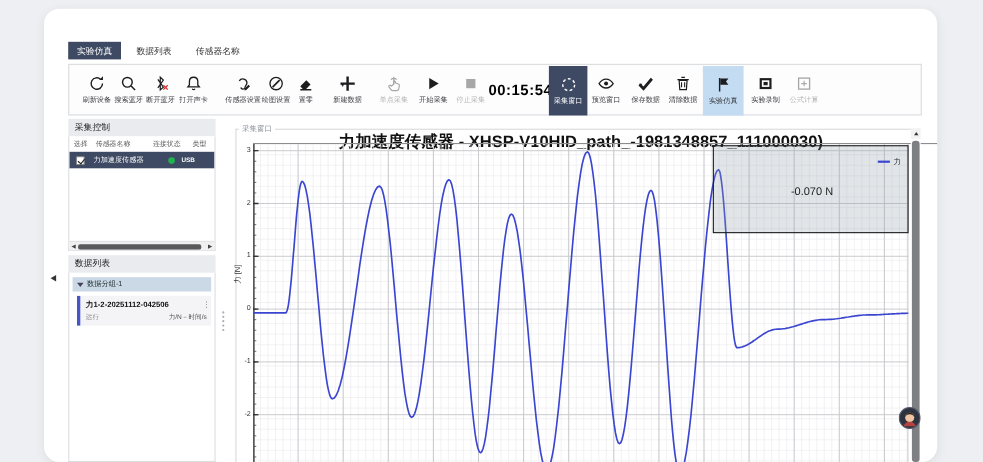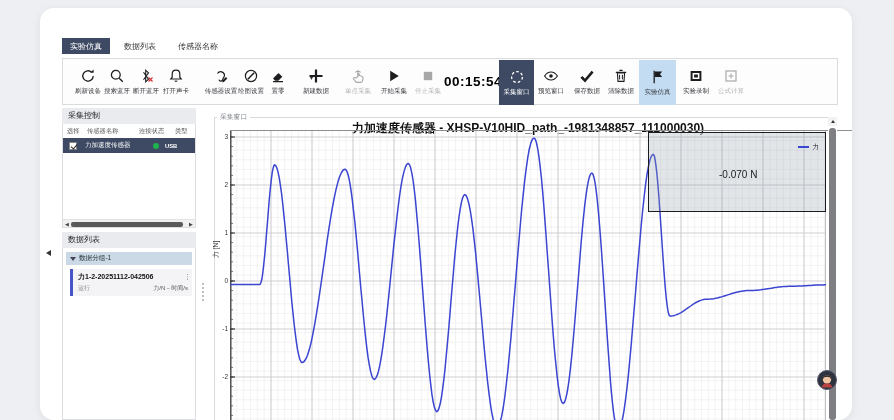--- a/index.html
+++ b/index.html
@@ -74,21 +74,21 @@
   #splitter { position:absolute; left:156px; top:100px; width:16px; height:312px; }
   #splitter .dots { position:absolute; left:6px; top:175px; display:flex; flex-direction:column; gap:2px; }
   #splitter .dots i { width:2px; height:2px; background:#a9adb3; border-radius:50%; display:block; }
   
   #chart-area { position:absolute; left:172px; top:100px; width:626px; height:312px; }
   #chart-frame { position:absolute; left:2px; top:9px; width:622px; height:303px;
     border:1px solid #d8dadc; border-bottom:none; }
   #chart-frame-label { position:absolute; left:5px; top:4px; font-size:6.8px; color:#8a8f96;
     background:#fff; padding:0 3px; z-index:2; }
   #chart-title { position:absolute; left:18px; top:12px; width:596px; text-align:center;
-    font-size:12px; font-weight:bold; color:#111; white-space:nowrap; }
+    font-size:15px; font-weight:bold; color:#111; white-space:nowrap; }
   #plot { position:absolute; left:18px; top:22px; width:632px; height:290px;
     border-top:1.5px solid #8d8d90; }
   #plot svg { position:absolute; left:0; top:0; }
   .ytick-label { position:absolute; width:12px; text-align:right; font-size:6.5px; color:#333;
     transform:translateY(-4px); }
   #ylabel { position:absolute; left:-1px; top:150px; font-size:6.8px; color:#333;
     transform:rotate(-90deg); transform-origin:left top; white-space:nowrap; }
   #selection-overlay { position:absolute; left:418px; top:1px; width:178px; height:80px;
     background:rgba(148,160,172,.28); border:1.5px solid #1c1c1e; }
   #overlay-value { position:absolute; left:70px; top:36px; font-size:10px; color:#1a1a1a; white-space:nowrap; }

